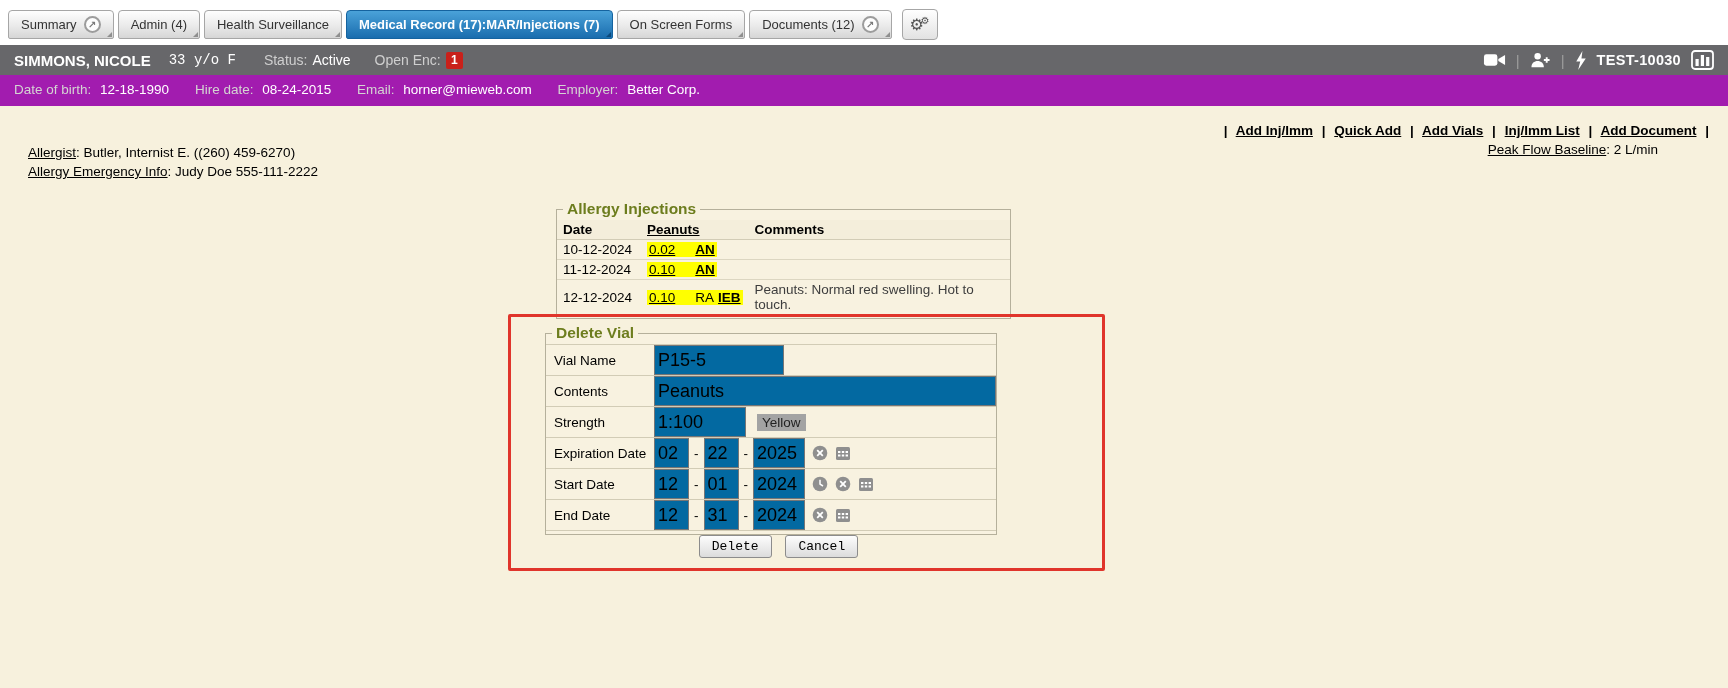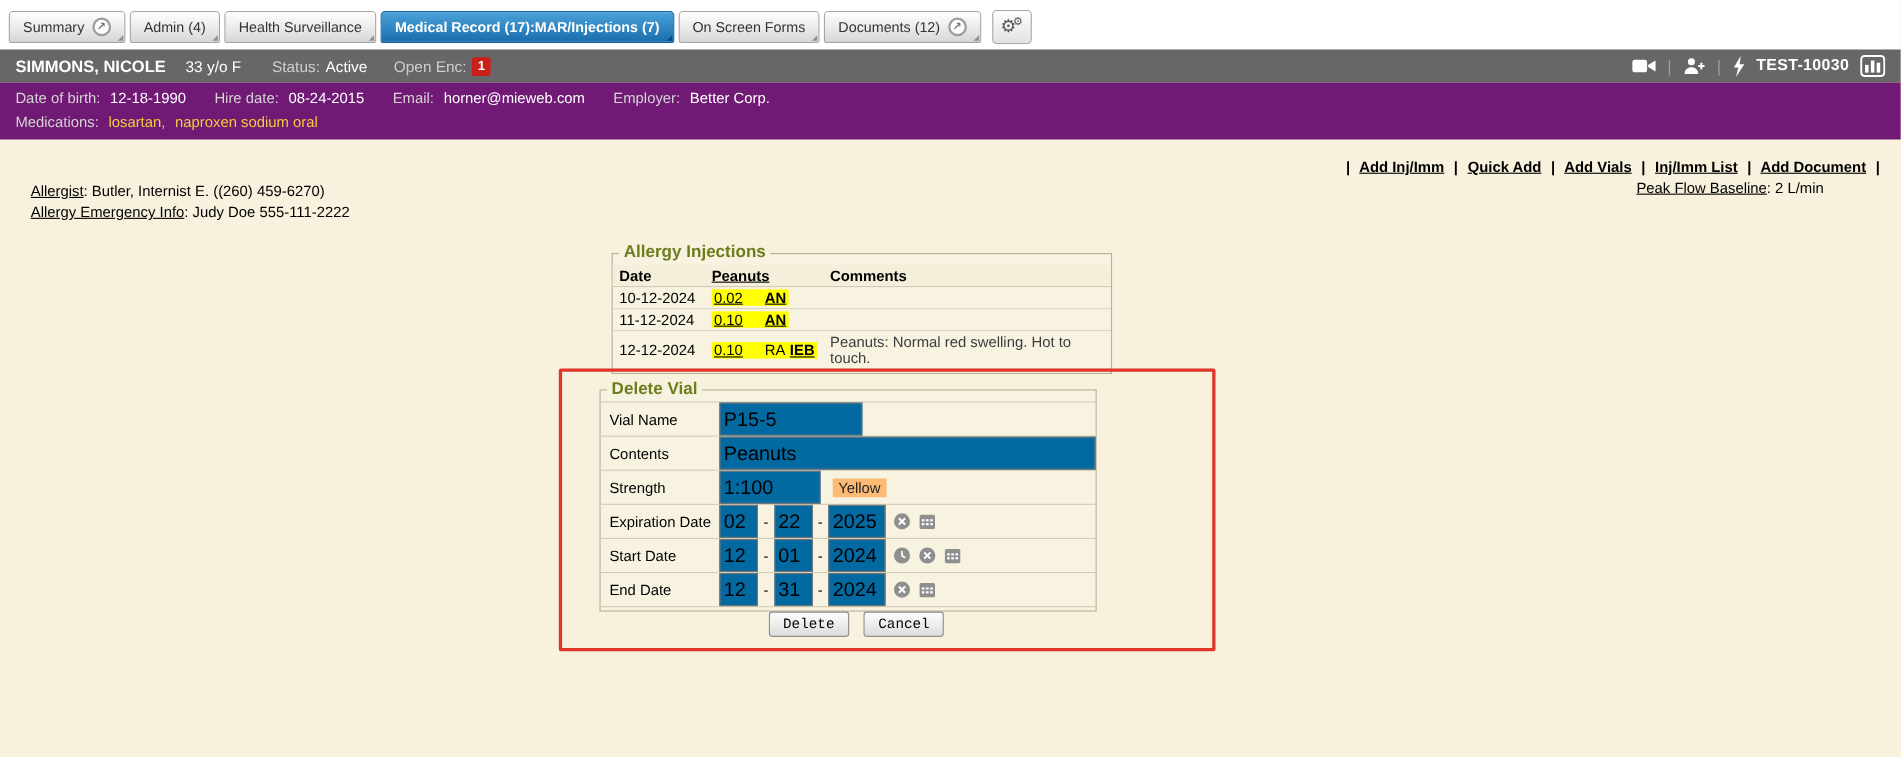--- a/index.html
+++ b/index.html
@@ -45,34 +45,34 @@
   }
   .gear-big { font-size:16px; line-height:1; }
   .gear-small { font-size:10px; line-height:1; margin:-8px 0 0 -3px; }
 
   
   .bar1 {
     height:30px; background:#67676a; color:#fff; display:flex; align-items:center;
     padding:0 14px; font-size:14px;
   }
   .pname { font-weight:bold; font-size:15px; margin-right:18px; }
-  .page-sex { margin-right:28px; }
+  .page-sex { margin-right:28px;font-family:Liberation Mono, monospace; }
   .plabel { color:#cfcfcf; margin-right:5px; }
   .pval { color:#fff; margin-right:24px; }
   .badge {
     background:#c9201a; color:#fff; min-width:17px; height:17px;
     display:inline-flex; align-items:center; justify-content:center;
     font-size:12px; font-weight:bold; border-radius:2px; padding:0 3px; cursor:pointer;
   }
   .bar1-right { margin-left:auto; display:flex; align-items:center; gap:10px; }
   .hdr-sep { color:#9d9d9d; font-size:15px; }
   .hdr-icon { display:inline-flex; cursor:pointer; }
   .chart-id { font-weight:bold; font-size:14.5px; letter-spacing:.3px; }
 
-  .bar2 { background:#701a75; color:#fff; padding:4px 14px 6px; font-size:13.5px; }
+  .bar2 { background:#a21caf; color:#fff; padding:4px 14px 6px; font-size:13.5px; }
   .demo-line { line-height:21px; }
   .dlabel { color:#d4d4d2; margin-right:5px; }
   .dval { color:#fff; margin-right:22px; }
   .med { color:#f2cb3e; text-decoration:none; margin-right:5px; cursor:pointer; }
 
   
   .content { position:relative; height:562px; background:#f7f1dd; font-size:13.5px; }
 
   .links-row { position:absolute; top:17px; right:14px; font-weight:bold; font-size:13.5px; }
   .links-row .sep { margin:0 5px; text-decoration:none; font-weight:bold; }
@@ -116,21 +116,21 @@
     height:21px; border:1px solid #767676; background:#0369a1;
     font-family:"Liberation Sans","DejaVu Sans",sans-serif; font-size:18px;
     padding:14px 3px;
   }
   .w-vial { width:130px; }
   .w-contents { width:342px; border:2px solid #000; }
   .w-strength { width:92px; }
   .w-mm { width:35px; }
   .w-yyyy { width:52px; }
   .dash { margin:0 1px; }
-  .yellow-tag { background:#fdba74; padding:1px 5px; margin-left:7px; color:#222; }
+  .yellow-tag { background:#a3a3a3; padding:1px 5px; margin-left:7px; color:#222; }
   .icon-btn { display:inline-flex; cursor:pointer; margin-left:3px; }
 
   .btn-row { position:absolute; left:34px; top:218px; width:467px; text-align:center; }
   .btn {
     font-family:Liberation Mono, monospace; font-size:13px;
     padding:3px 12px; margin:0 5px; cursor:pointer;
     border:1px solid #8c8c8c; border-radius:3px;
     background:linear-gradient(#fdfdfd,#dcdcdc);
   }
 </style>
@@ -208,25 +208,20 @@
   <div class="demo-line">
     <span class="dlabel">Date of birth:</span>
     <span class="dval">12-18-1990</span>
     <span class="dlabel">Hire date:</span>
     <span class="dval">08-24-2015</span>
     <span class="dlabel">Email:</span>
     <span class="dval">horner@mieweb.com</span>
     <span class="dlabel">Employer:</span>
     <span class="dval">Better Corp.</span>
   </div>
-  <div class="demo-line">
-    <span class="dlabel">Medications:</span>
-    <span class="med">losartan,</span>
-    <span class="med">naproxen sodium oral</span>
-  </div>
 </div>
 
 <div class="content">
 
   <div class="links-row">
     <span class="sep">|</span>
     <a>Add Inj/Imm</a>
     <span class="sep">|</span>
     <a>Quick Add</a>
     <span class="sep">|</span>

